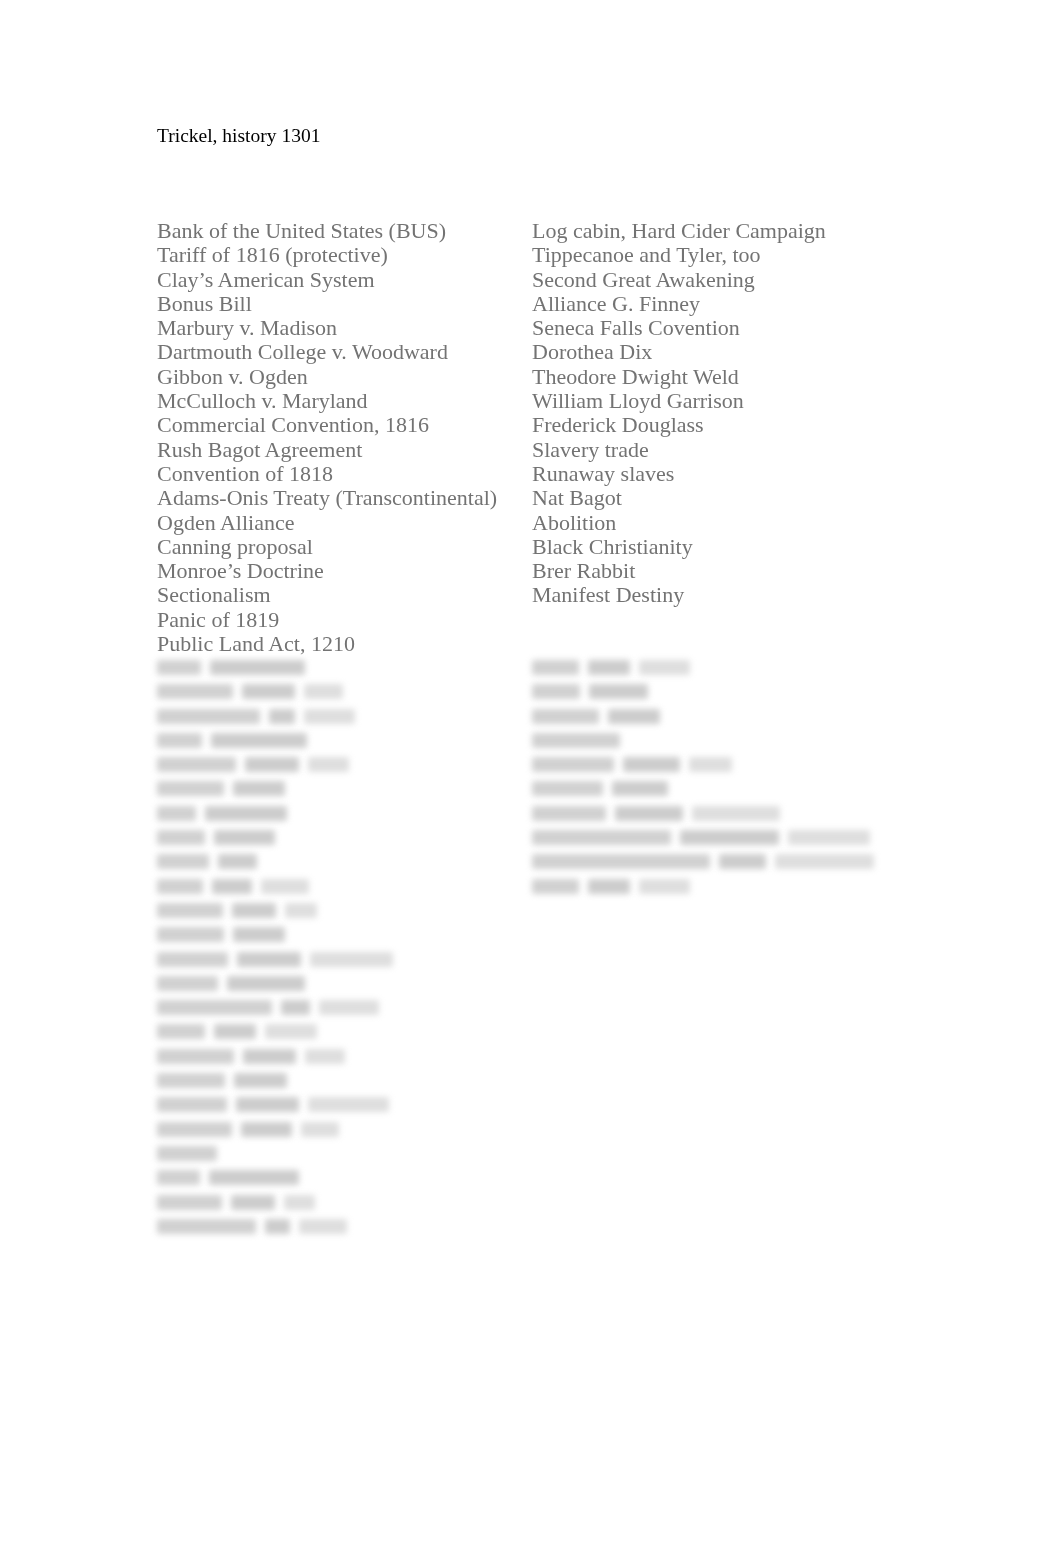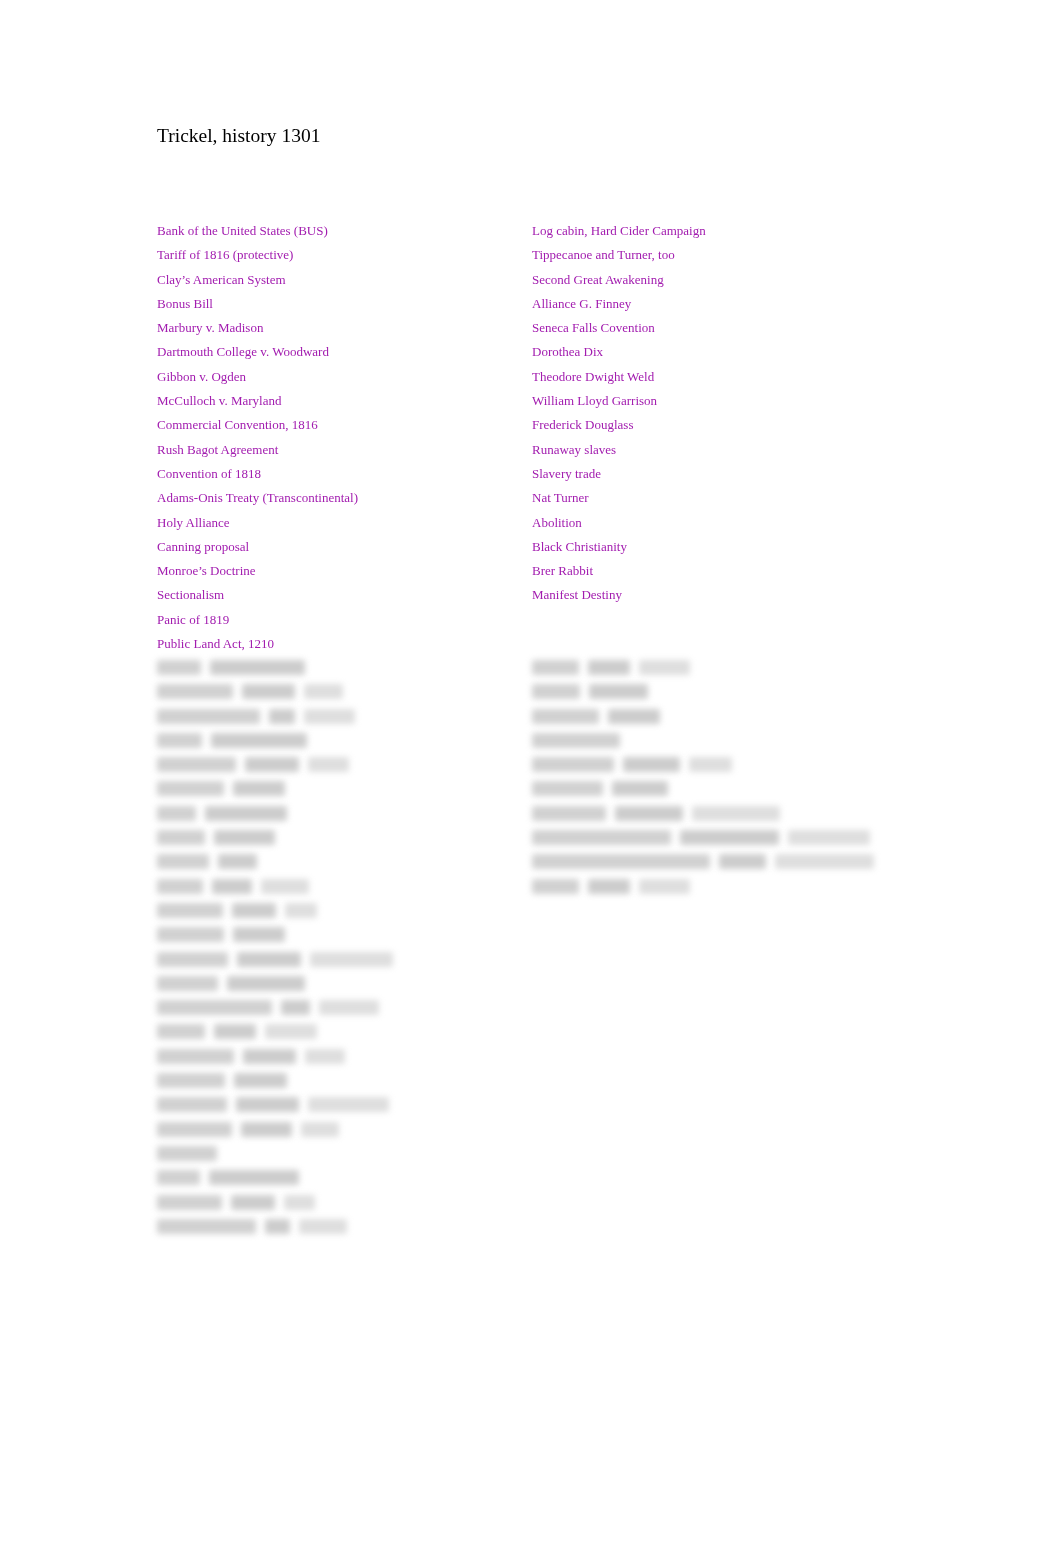--- a/index.html
+++ b/index.html
@@ -50,24 +50,24 @@
 
   .col {
     position: absolute;
     top: 0;
   }
 
   .col-left  { left: 0px;   width: 360px; }
   .col-right { left: 375px; width: 420px; }
 
   .term {
-    font-size: 13px;
+    font-size: 22px;
     line-height: 24.3px;
     white-space: nowrap;
-    color: #a21caf;
+    color: #737373;
   }
 
   
   .blur-region {
     position: absolute;
     top: 437px;
   }
 
   .blur-region.left  { left: 0px; }
   .blur-region.right { left: 375px; }
@@ -108,43 +108,43 @@
           <div class="term">Clay’s American System</div>
           <div class="term">Bonus Bill</div>
           <div class="term">Marbury v. Madison</div>
           <div class="term">Dartmouth College v. Woodward</div>
           <div class="term">Gibbon v. Ogden</div>
           <div class="term">McCulloch v. Maryland</div>
           <div class="term">Commercial Convention, 1816</div>
           <div class="term">Rush Bagot Agreement</div>
           <div class="term">Convention of 1818</div>
           <div class="term">Adams-Onis Treaty (Transcontinental)</div>
-          <div class="term">Holy Alliance</div>
+          <div class="term">Ogden Alliance</div>
           <div class="term">Canning proposal</div>
           <div class="term">Monroe’s Doctrine</div>
           <div class="term">Sectionalism</div>
           <div class="term">Panic of 1819</div>
           <div class="term">Public Land Act, 1210</div>
         </div>
     </div>
 
     <div class="col col-right">
       <div class="terms-right">
           <div class="term">Log cabin, Hard Cider Campaign</div>
-          <div class="term">Tippecanoe and Turner, too</div>
+          <div class="term">Tippecanoe and Tyler, too</div>
           <div class="term">Second Great Awakening</div>
           <div class="term">Alliance G. Finney</div>
           <div class="term">Seneca Falls Covention</div>
           <div class="term">Dorothea Dix</div>
           <div class="term">Theodore Dwight Weld</div>
           <div class="term">William Lloyd Garrison</div>
           <div class="term">Frederick Douglass</div>
+          <div class="term">Slavery trade</div>
           <div class="term">Runaway slaves</div>
-          <div class="term">Slavery trade</div>
-          <div class="term">Nat Turner</div>
+          <div class="term">Nat Bagot</div>
           <div class="term">Abolition</div>
           <div class="term">Black Christianity</div>
           <div class="term">Brer Rabbit</div>
           <div class="term">Manifest Destiny</div>
         </div>
     </div>
 
     <div class="blur-region left">
         <div class="blur-line">
           <span class="ink" style="left: 0px; width: 44px;"></span>

